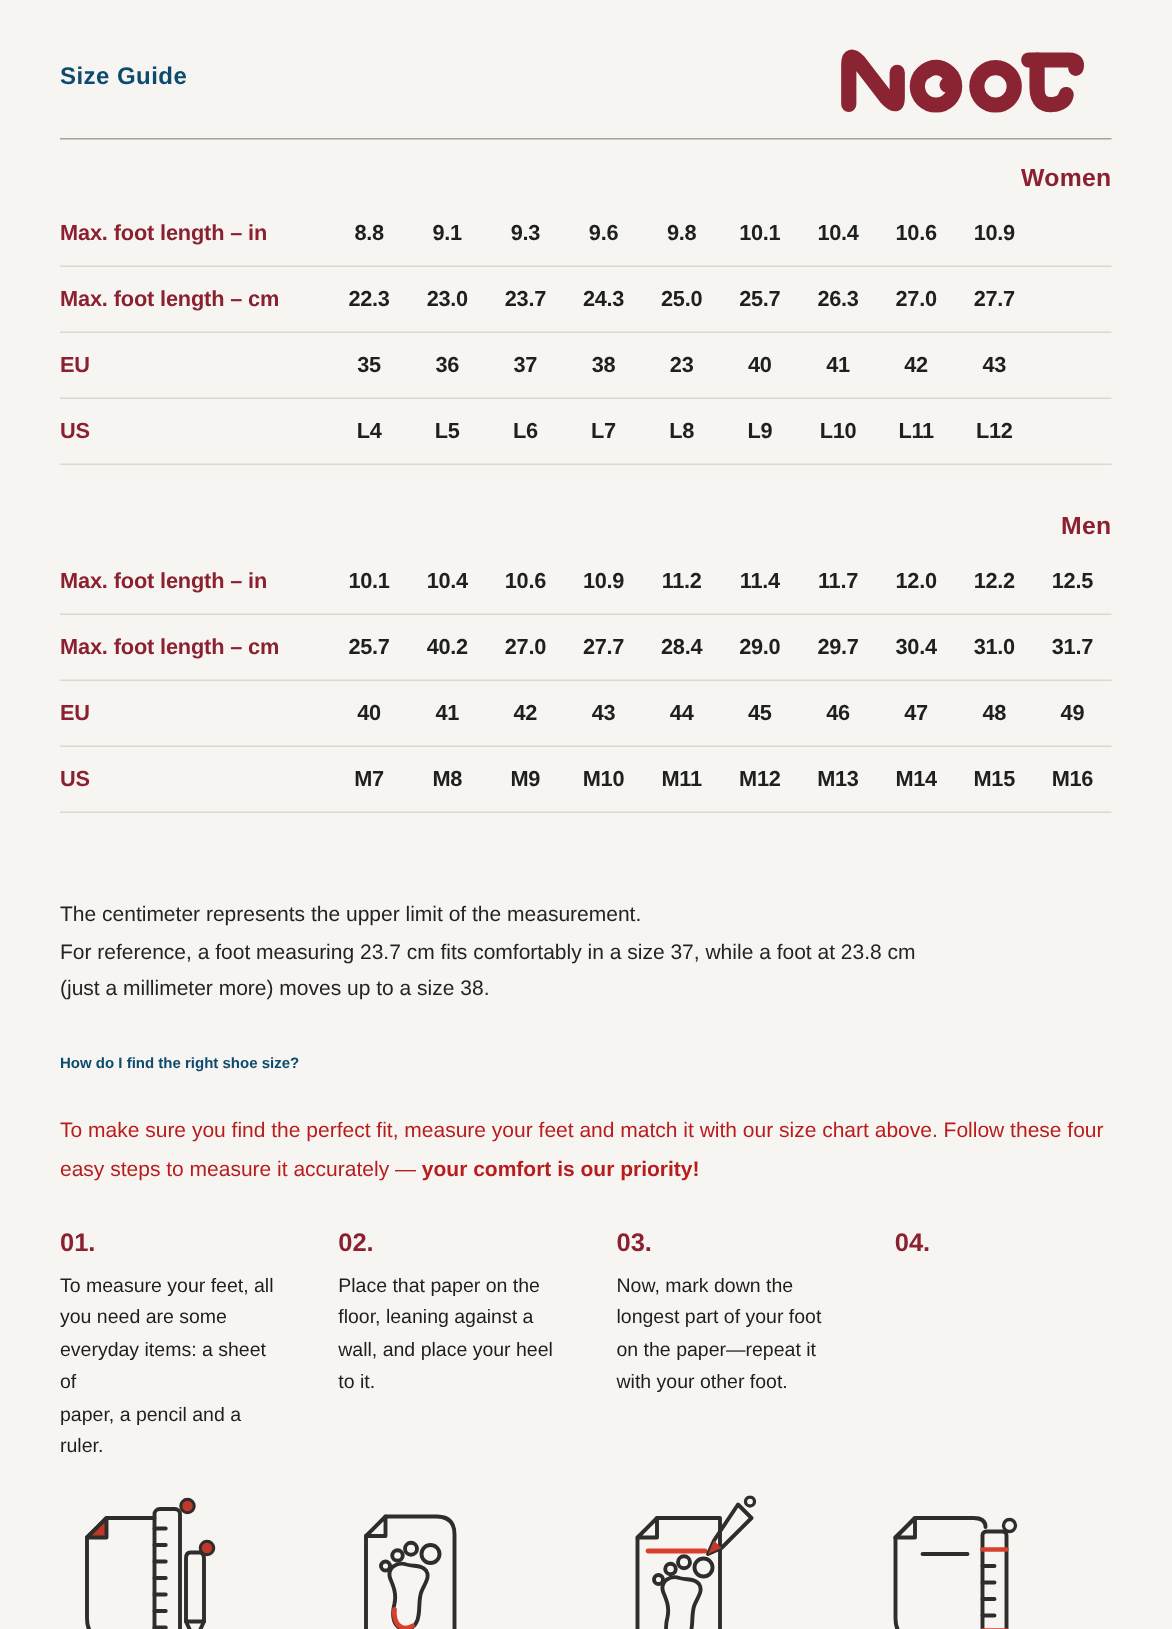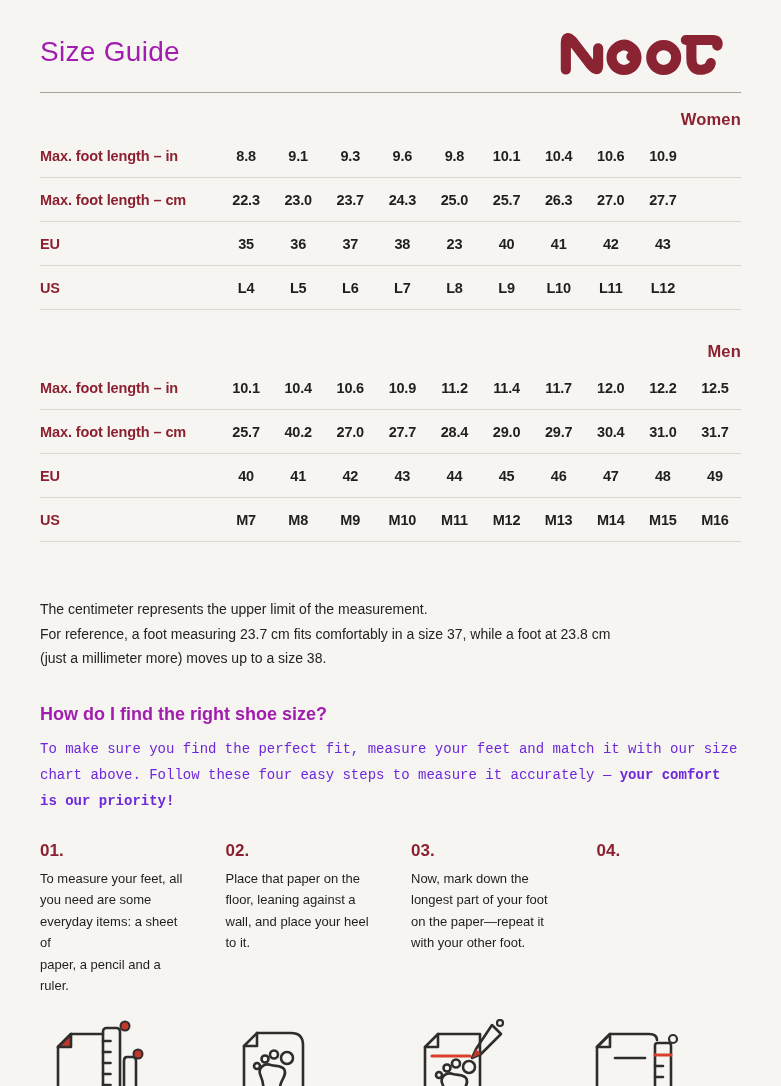--- a/index.html
+++ b/index.html
@@ -7,21 +7,21 @@
   body {
     background:#f7f5f2;
     font-family:"Liberation Sans", sans-serif;
     color:#1d1d1d;
     overflow:hidden;
   }
   .page { padding:0 40px; }
 
   
   .header { display:flex; justify-content:space-between; align-items:center; padding-top:28px; }
-  .title { font-size:28px; font-weight:400; letter-spacing:.3px; color:#a21caf; }
+  .title { font-size:16px; font-weight:700; letter-spacing:.3px; color:#0c4a6e; }
   .logo svg { display:block; }
   .header-rule { border:0; border-top:1.5px solid #a5a19c; margin-top:16px; }
 
   
   .section-heading { color:#8b2130; font-size:16.5px; font-weight:700; margin-top:17px; letter-spacing:.2px;text-align:right; }
   .section-heading.men { margin-top:32px; }
   .size-table { margin-top:5px; }
   .size-row {
     display:grid;
     grid-template-columns:180px repeat(10, 1fr);
@@ -29,22 +29,22 @@
     height:44px;
     border-bottom:1px solid #dbd7d2;
   }
   .row-label { color:#8b2130; font-weight:700; font-size:14.5px; letter-spacing:-.1px; }
   .cell { text-align:center; font-size:14.5px; font-weight:700; color:#1f1f1f; letter-spacing:-.2px; }
 
   
   .notes { margin-top:55px; font-size:14px; line-height:24.5px; color:#232323; }
 
   
-  .guide-heading { margin-top:33px; font-size:18px; font-weight:700; color:#a21caf; }
-  .guide-intro { margin-top:11px; font-size:14px; line-height:26px; color:#6d28d9;font-family:Liberation Mono, monospace; }
+  .guide-heading { margin-top:33px; font-size:10px; font-weight:700; color:#0c4a6e; }
+  .guide-intro { margin-top:25px; font-size:14px; line-height:26px; color:#b91c1c; }
   .guide-intro b { font-weight:700; }
 
   
   .steps { display:grid; grid-template-columns:repeat(4,1fr); column-gap:23px; margin-top:27px;gap:41px; }
   .step-number { color:#8b2130; font-weight:700; font-size:17px; }
   .step-text { margin-top:7px; font-size:13px; line-height:21.5px; color:#1e1e1e; white-space:pre-line; }
   .icons-row { display:grid; grid-template-columns:repeat(4,1fr); column-gap:23px; margin-top:22px; }
   .icon-box { height:100px; }
   .icon-box svg { display:block; }
 </style>

